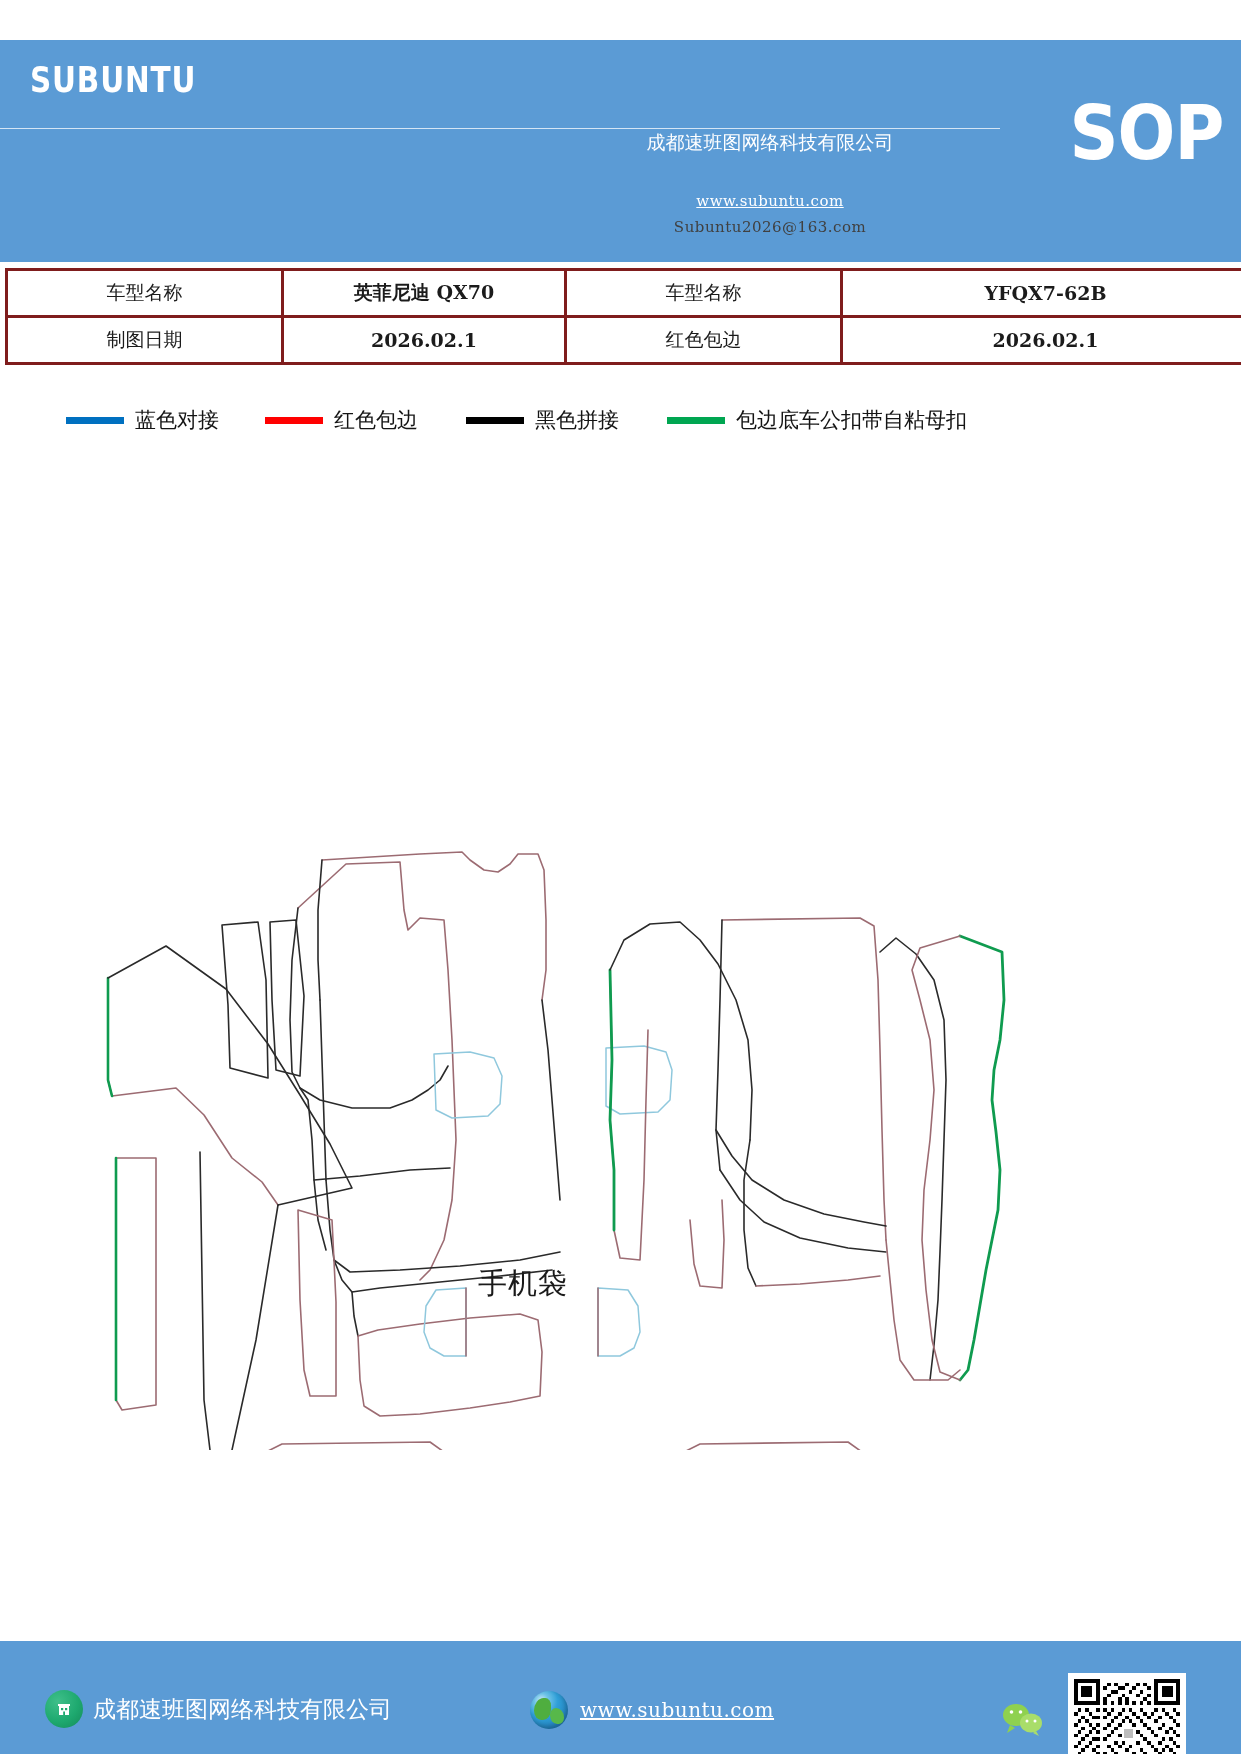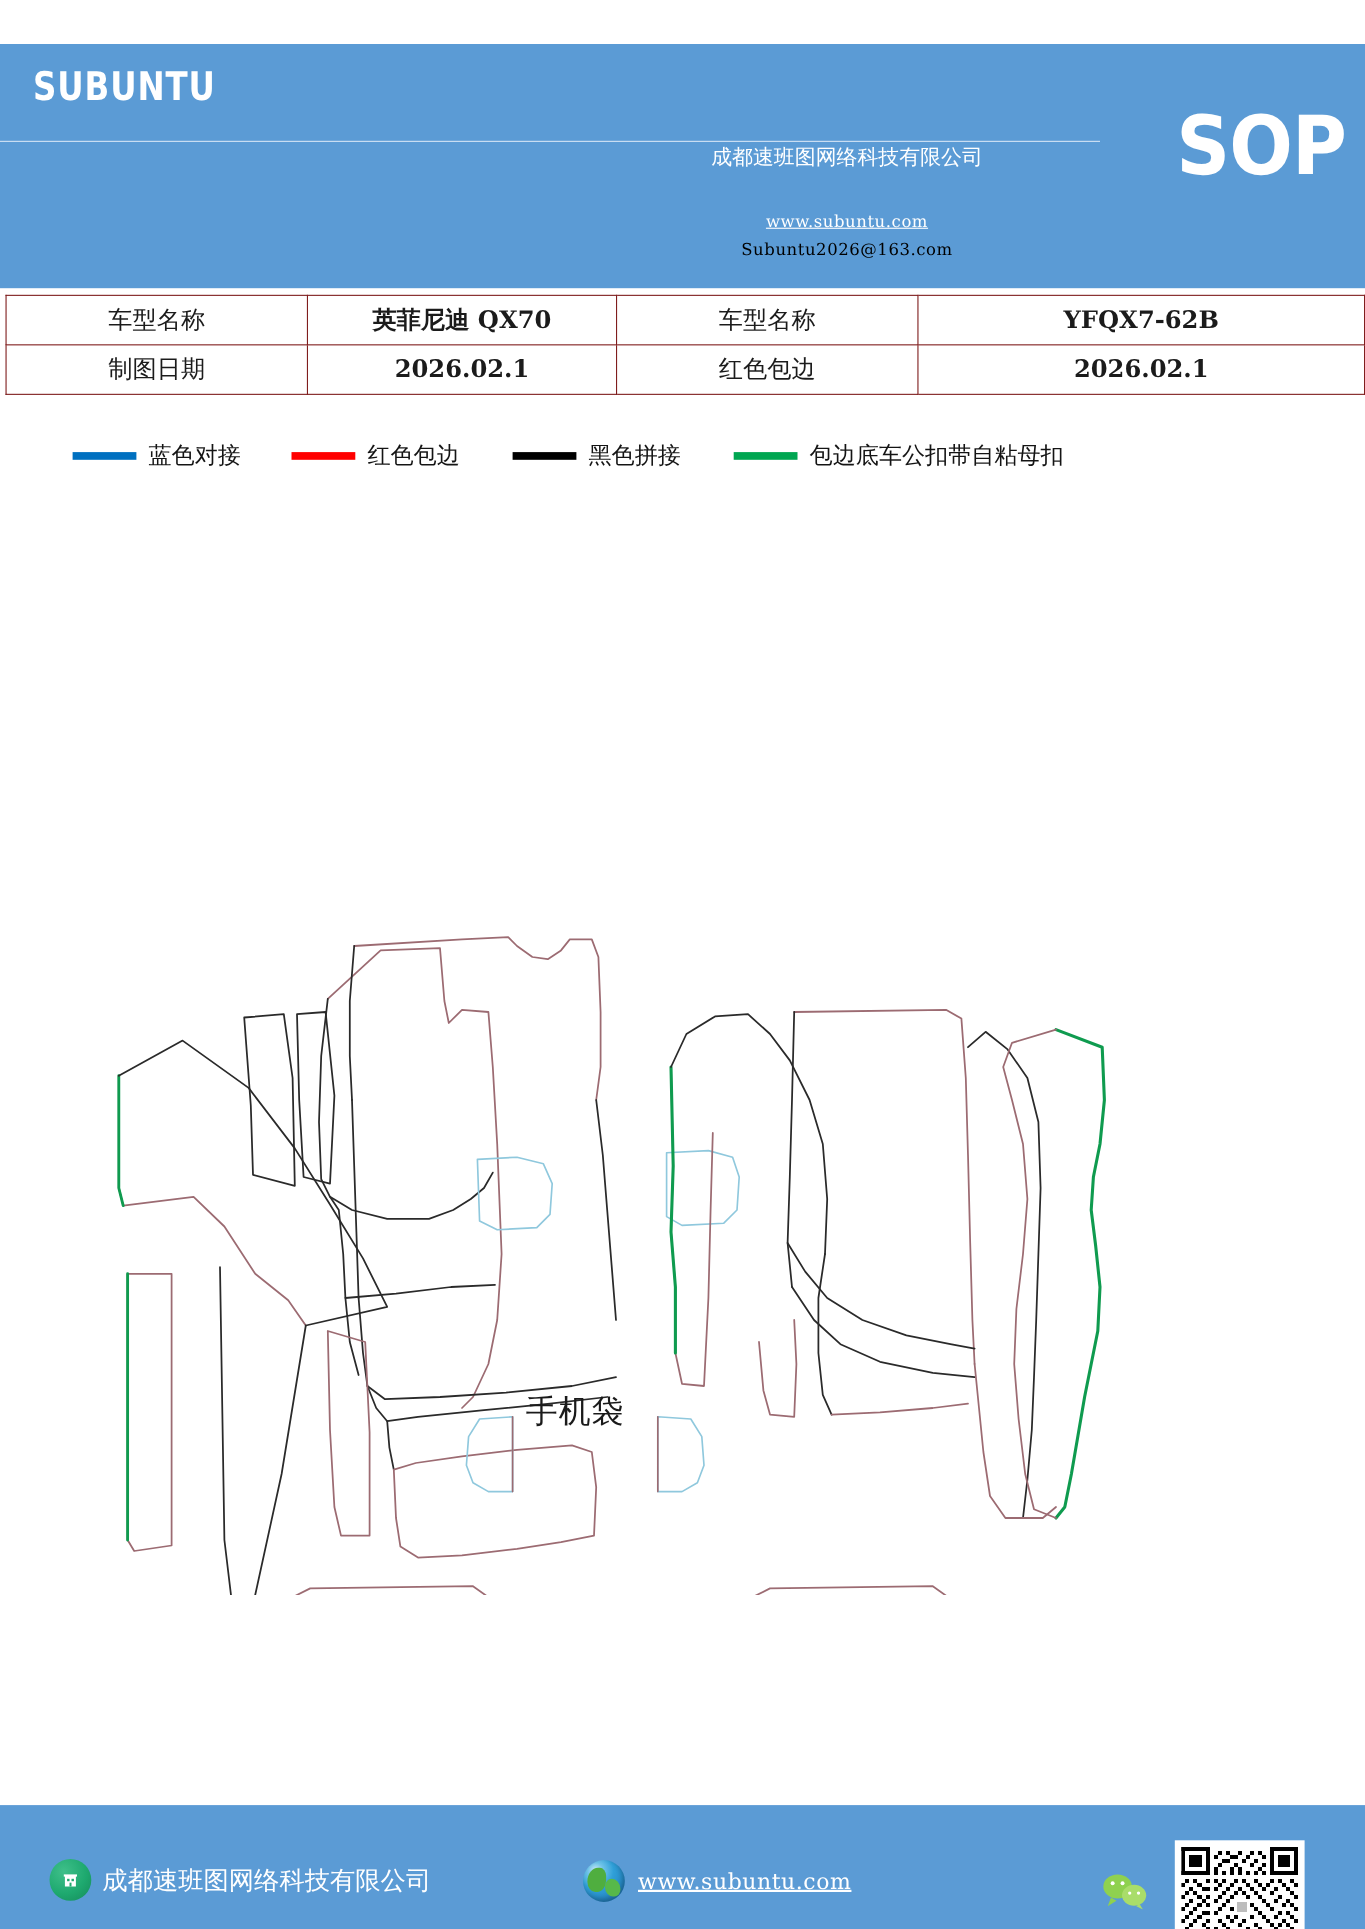--- a/index.html
+++ b/index.html
@@ -79,21 +79,21 @@
     font-size: 15px;
     text-decoration: underline;
     white-space: nowrap;
     letter-spacing: 0.5px;
   }
   .site-mail {
     position: absolute;
     left: 620px; top: 178px;
     width: 300px;
     text-align: center;
-    color: #000000;
+    color: #404040;
     font-family: "DejaVu Serif", serif;
     font-size: 15px;
     white-space: nowrap;
     letter-spacing: 0.5px;
   }
   .sop-badge {
     position: absolute;
     right: 18px; top: 56px;
     color: #ffffff;
     font-family: "DejaVu Sans", sans-serif;
@@ -107,47 +107,47 @@
 
   
   .info-table {
     position: absolute;
     left: 5px; top: 228px;
     width: 1231px;
     border-collapse: collapse;
     table-layout: fixed;
   }
   .info-table td {
-    border: 1px solid #7f1d1d;
+    border: 3px solid #7f1d1d;
     height: 44px;
     text-align: center;
     vertical-align: middle;
     font-family: "DejaVu Serif", serif;
-    font-size: 22px;
+    font-size: 19px;
     color: #1b1b1b;
     padding: 0;
   }
   .col-a { width: 273px; }
   .col-b { width: 280px; }
   .col-c { width: 273px; }
   .col-d { width: 405px; }
   .cell-val-bold {
     font-family: "DejaVu Sans", sans-serif;
     font-weight: bold;
     font-size: 18px;
   }
 
   
   .legend {
     position: absolute;
     left: 66px; top: 360px;
     width: 1000px;
     height: 34px;
     display: flex;
-    align-items: flex-start;
+    align-items: flex-end;
   }
   .legend-item {
     display: flex;
     align-items: center;
   }
   .legend-swatch {
     width: 58px;
     height: 7px;
     margin-right: 11px;
     flex: 0 0 auto;

